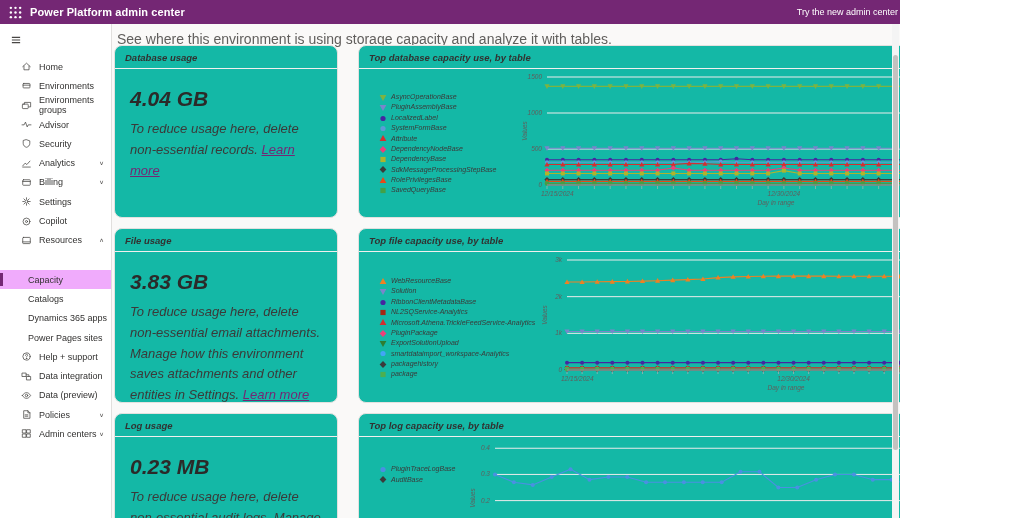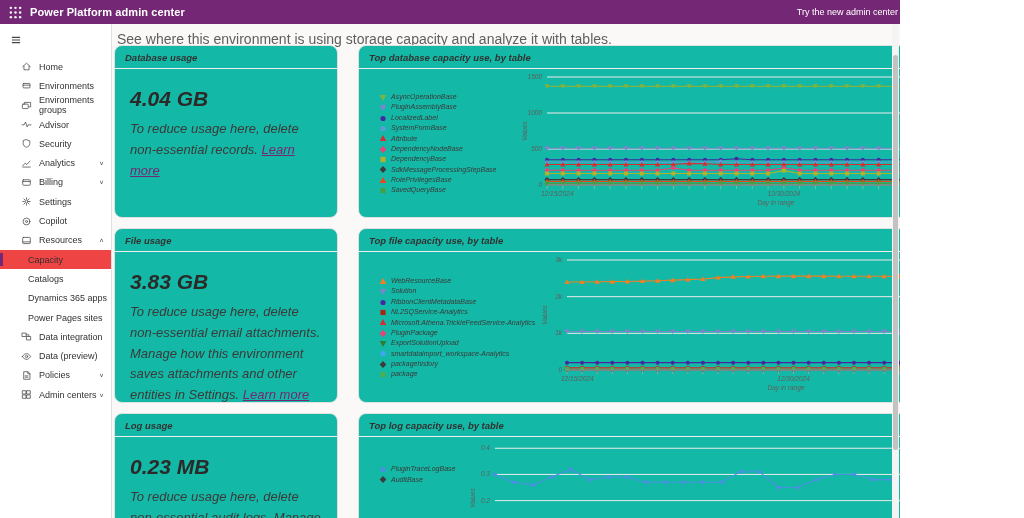--- a/index.html
+++ b/index.html
@@ -19,21 +19,21 @@
   .avatar{width:16px;height:16px;border-radius:50%;border:1px solid #fff;background:#742774;
           display:flex;align-items:center;justify-content:center;font-size:6.5px;font-weight:bold;cursor:pointer;}
   
   .sidebar{position:absolute;top:24px;left:0;width:111px;bottom:0;background:#fff;
            border-right:1px solid #e1dfdd;z-index:10;}
   .nav-toggle{padding:8px 0 7px 10px;cursor:pointer;}
   .side-item{display:flex;align-items:center;height:19.3px;padding-left:21px;font-size:9px;
              color:#323130;position:relative;cursor:pointer;box-sizing:border-box;}
   .side-item .ic{width:11px;height:11px;margin-right:7px;flex:none;display:flex;}
   .side-item.indent{padding-left:28px;}
-  .side-item.selected{background:#ef4444;}
+  .side-item.selected{background:#f0abfc;margin-top:20px;}
   .side-item.selected::before{content:"";position:absolute;left:0;top:3px;bottom:3px;width:2.5px;background:#742774;}
   .chev{margin-left:auto;margin-right:7px;font-size:7px;color:#605e5c;transform:scaleY(.8);}
   
   .main{position:absolute;left:112px;top:24px;right:0;bottom:0;}
   .banner{font-size:14px;color:#605e5c;padding:7px 0 0 5px;}
   .card{position:absolute;background:#14b8a6;border:1px solid #e3e1df;border-radius:8px;box-sizing:border-box;overflow:hidden;font-style:italic;}
   .card.stat{left:2px;width:224px;}
   .card.chartc{left:229px;width:668px;margin-left:17px;}
   .r1{top:21px;height:173px;} .r2{top:204px;height:175px;} .r3{top:389px;height:173px;}
   .card-title{font-size:9.5px;font-weight:bold;color:#323130;padding:6px 10px 5px;border-bottom:1px solid #f1f0ef;}
@@ -196,20 +196,30 @@
           <span>Capacity</span>
         </div>
         <div class="side-item indent">
           <span>Catalogs</span>
         </div>
         <div class="side-item indent">
           <span>Dynamics 365 apps</span>
         </div>
         <div class="side-item indent">
           <span>Power Pages sites</span>
+        </div>
+        <div class="side-item">
+          <span class="ic">
+            <svg width="11" height="11" viewBox="0 0 16 16" fill="none" stroke="#484644" stroke-width="1.1" stroke-linejoin="round" stroke-linecap="round">
+              <circle cx="8" cy="8" r="5.3"></circle>
+              <path d="M6.6 6.4c0-1 .7-1.7 1.5-1.7s1.5.6 1.5 1.4c0 1.2-1.5 1.3-1.5 2.5"></path>
+              <circle cx="8" cy="10.8" r=".5"></circle>
+            </svg>
+          </span>
+          <span>Help + support</span>
         </div>
         <div class="side-item">
           <span class="ic">
             <svg width="11" height="11" viewBox="0 0 16 16" fill="none" stroke="#484644" stroke-width="1.1" stroke-linejoin="round" stroke-linecap="round">
               <rect x="2" y="3" width="5.5" height="5"></rect>
               <rect x="8.5" y="8" width="5.5" height="5"></rect>
               <path d="M7.5 5.5h4V8"></path>
             </svg>
           </span>
           <span>Data integration</span>

